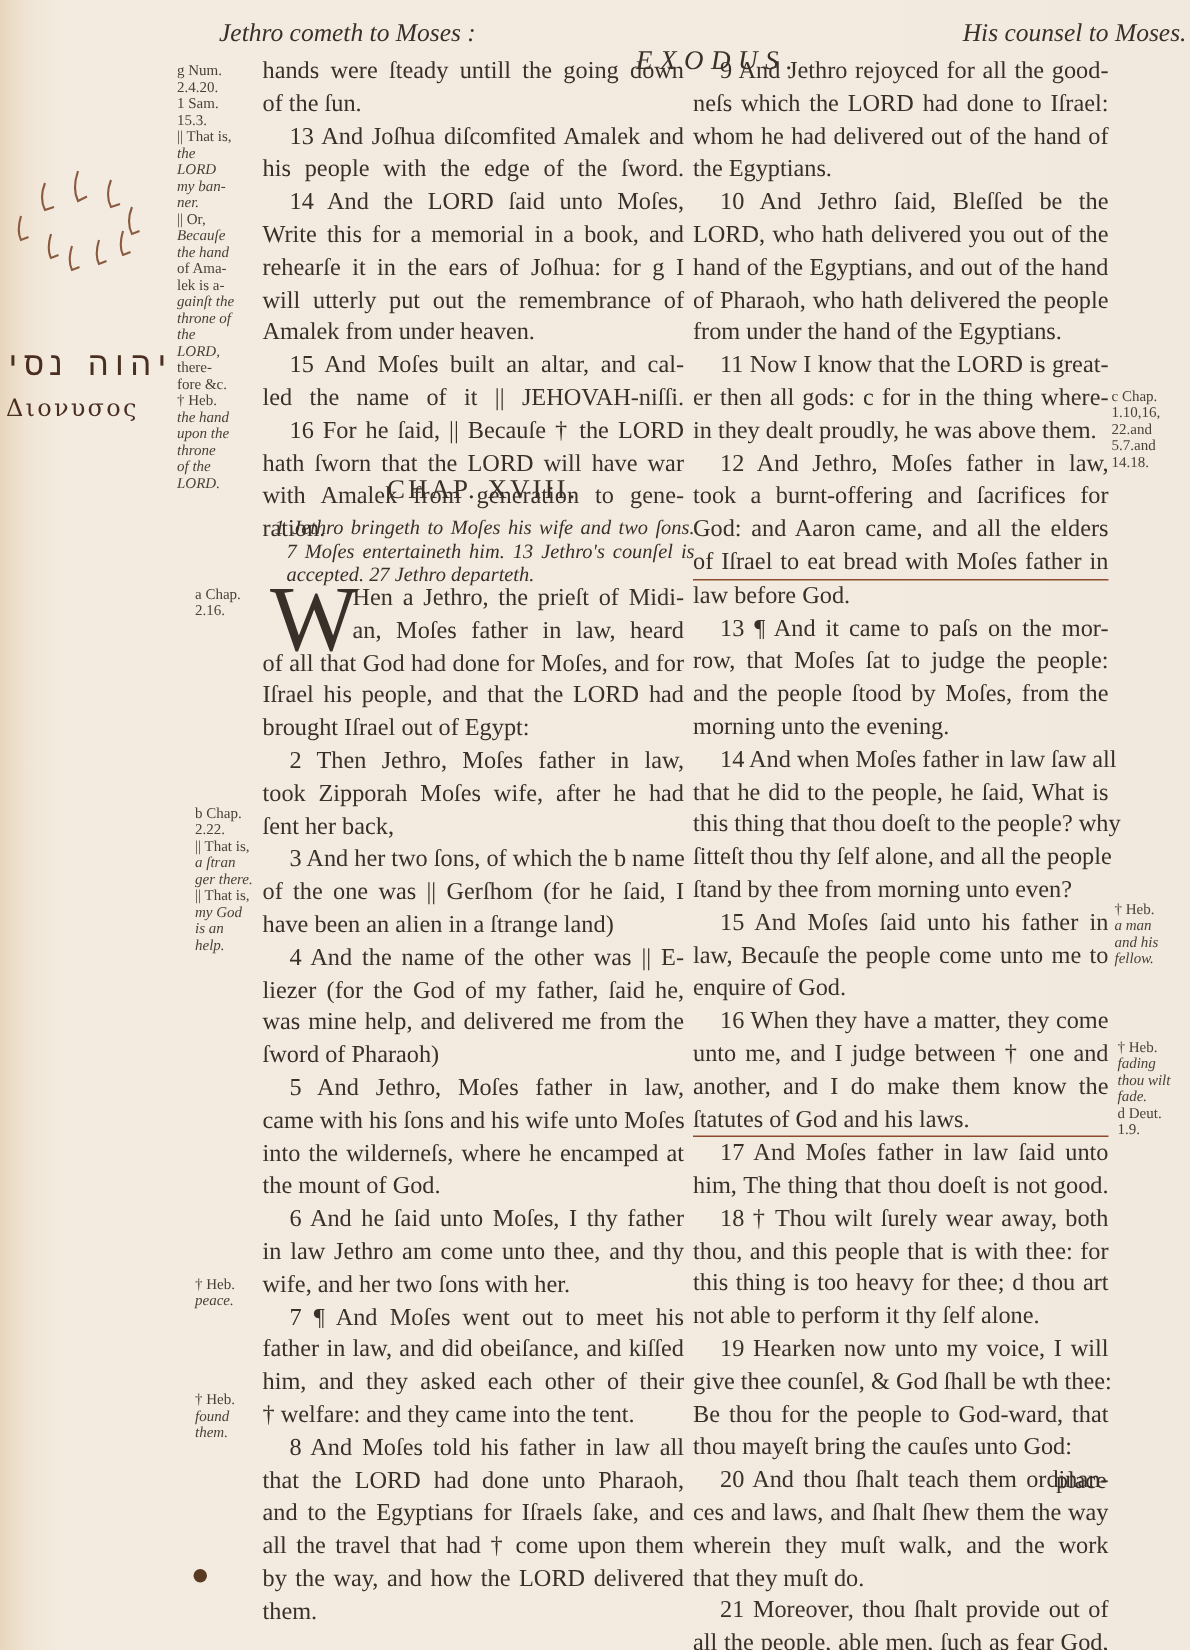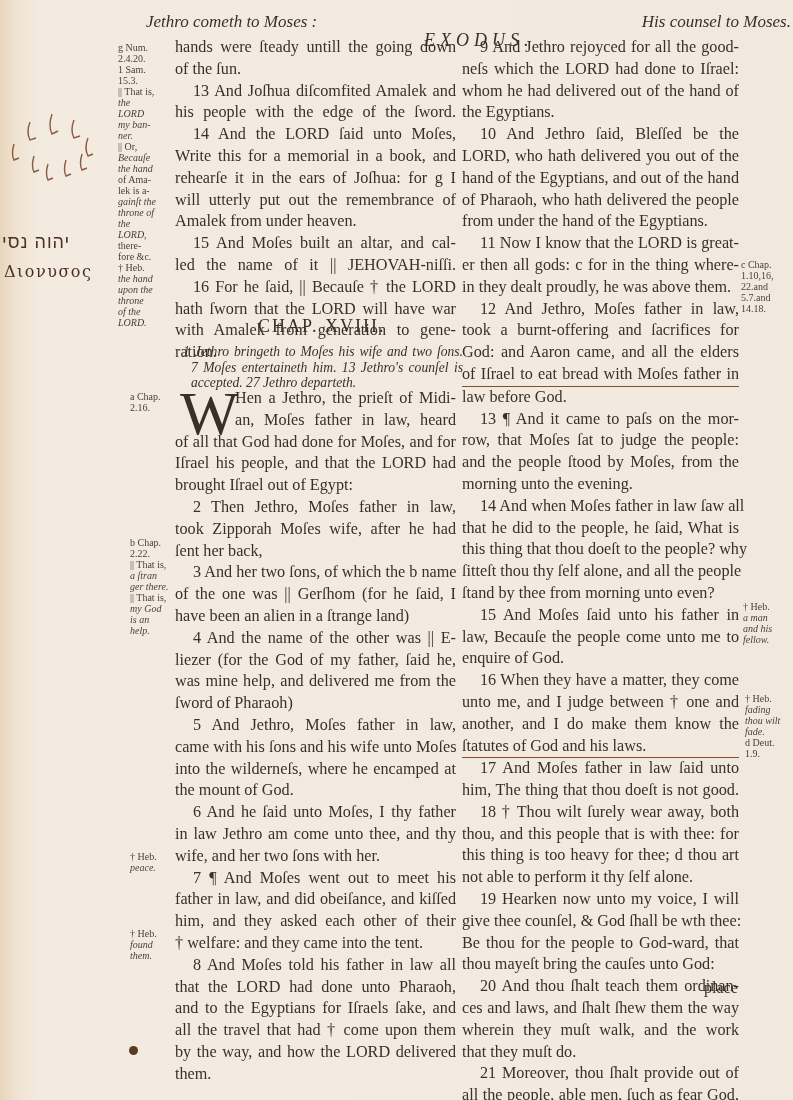--- a/index.html
+++ b/index.html
@@ -32,21 +32,21 @@
 
   .chap-title { position: absolute; left: 258px; top: 316px; font-size: 18px; letter-spacing: 2px; }
   .summary { position: absolute; left: 183px; top: 344px; width: 280px; font-style: italic; font-size: 13.6px; line-height: 15.6px; }
   .summary .ln { height: 15.6px; }
   .dropcap { position: absolute; left: 180px; top: 386px; font-size: 62px; line-height: 54px; color: #3a302a; }
 
   .margin { position: absolute; font-size: 10px; line-height: 11px; color: #4a3f36; white-space: nowrap; }
   .margin .i { font-style: italic; }
 
   .handwriting { position: absolute; left: 8px; top: 110px; width: 100px; height: 90px; }
-  .hebrew { position: absolute; left: 2px; top: 232px; font-size: 18px; color: #4a2e22; letter-spacing: 1px; font-family: Liberation Sans, sans-serif; }
+  .hebrew { position: absolute; left: 2px; top: 232px; font-size: 22px; color: #4a2e22; letter-spacing: 1px; font-family: Liberation Mono, monospace; }
   .greek { position: absolute; left: 4px; top: 262px; font-size: 16px; color: #4a2e22; letter-spacing: 1.5px; font-family: "DejaVu Serif", serif; }
   .ink-dot { position: absolute; left: 129px; top: 1046px; width: 9px; height: 9px; border-radius: 50%; background: #5a3a22; }
   .catch { position: absolute; left: 704px; top: 979px; font-size: 16px; }
 </style>
 </head>
 <body>
 
 <div class="page">
 
   <div class="running-head">

